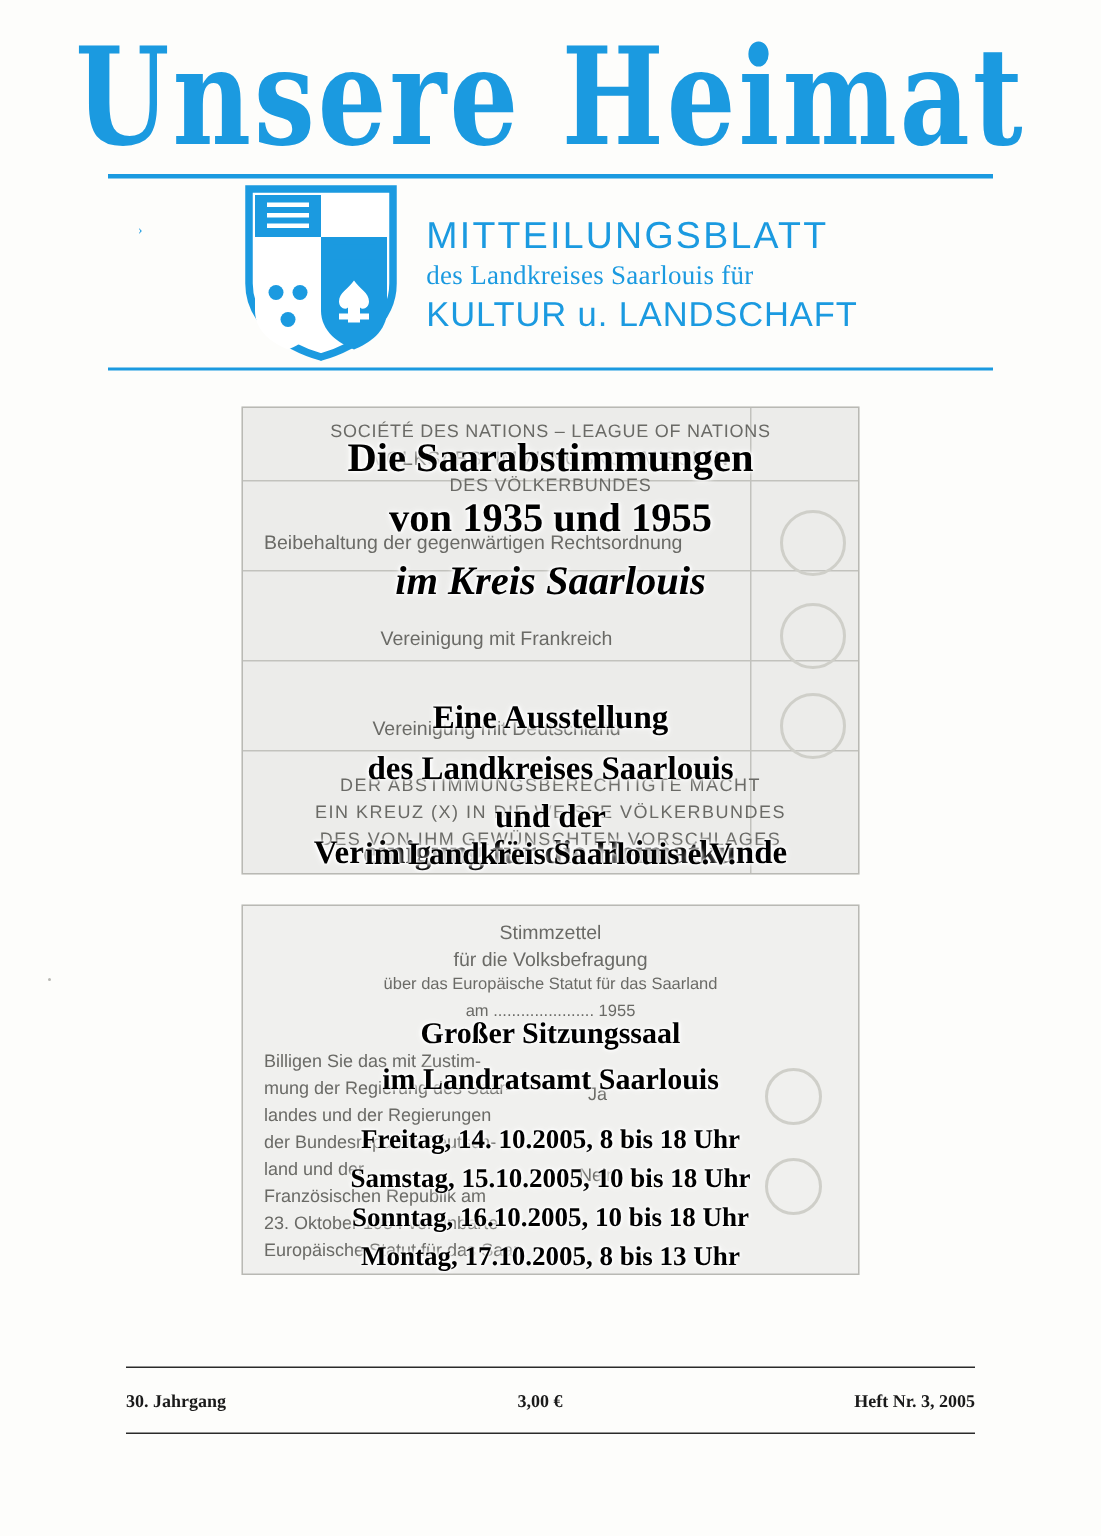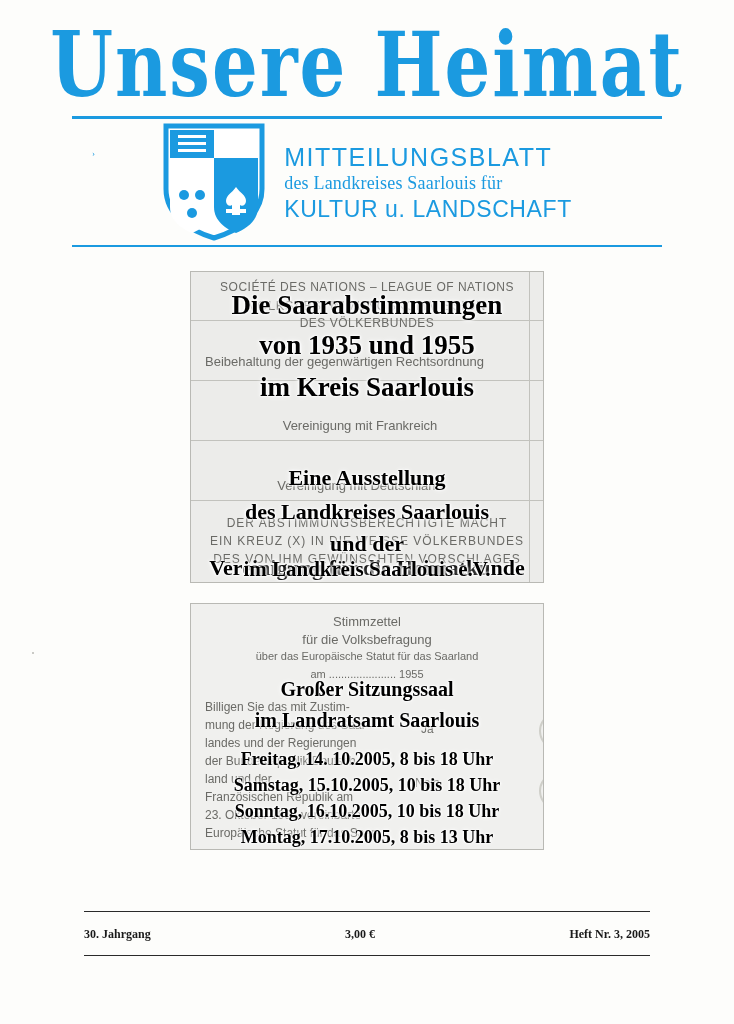--- a/index.html
+++ b/index.html
@@ -88,21 +88,21 @@
     left: 92px;
     top: 148px;
     font-size: 9px;
     color: #1b9ae0;
   }
 
   
   .poster {
     position: relative;
     margin: 24px auto 0 auto;
-    width: 354px;
+    width: 412px;
   }
   .ballot {
     position: relative;
     background: #ececea;
     border: 1px solid #b9b9b4;
     color: #6a6a66;
     font-family: "Liberation Sans", sans-serif;
     overflow: hidden;
   }
   .ballot.top {
@@ -152,21 +152,21 @@
     left: 0;
     right: 0;
     text-align: center;
     color: #000;
     font-family: "Liberation Serif", serif;
     font-weight: bold;
     text-shadow: 0 0 3px #fff, 0 0 6px #fff, 1px 0 2px #fff, -1px 0 2px #fff;
   }
   .ov-1 { font-size: 27px; top: 18px; }
   .ov-2 { font-size: 27px; top: 58px; }
-  .ov-3 { font-size: 27px; top: 100px; }
+  .ov-3 { font-size: 27px; top: 100px; font-style: italic; }
   .ov-4 { font-size: 22px; top: 193px; }
   .ov-5 { font-size: 22px; top: 227px; }
   .ov-6 { font-size: 22px; top: 259px; }
   .ov-7 { font-size: 22px; top: 283px; }
 
   .ov-9  { font-size: 20px; top: 74px; }
   .ov-10 { font-size: 20px; top: 105px; }
   .ov-11 { font-size: 18px; top: 145px; }
   .ov-12 { font-size: 18px; top: 171px; }
   .ov-13 { font-size: 18px; top: 197px; }

